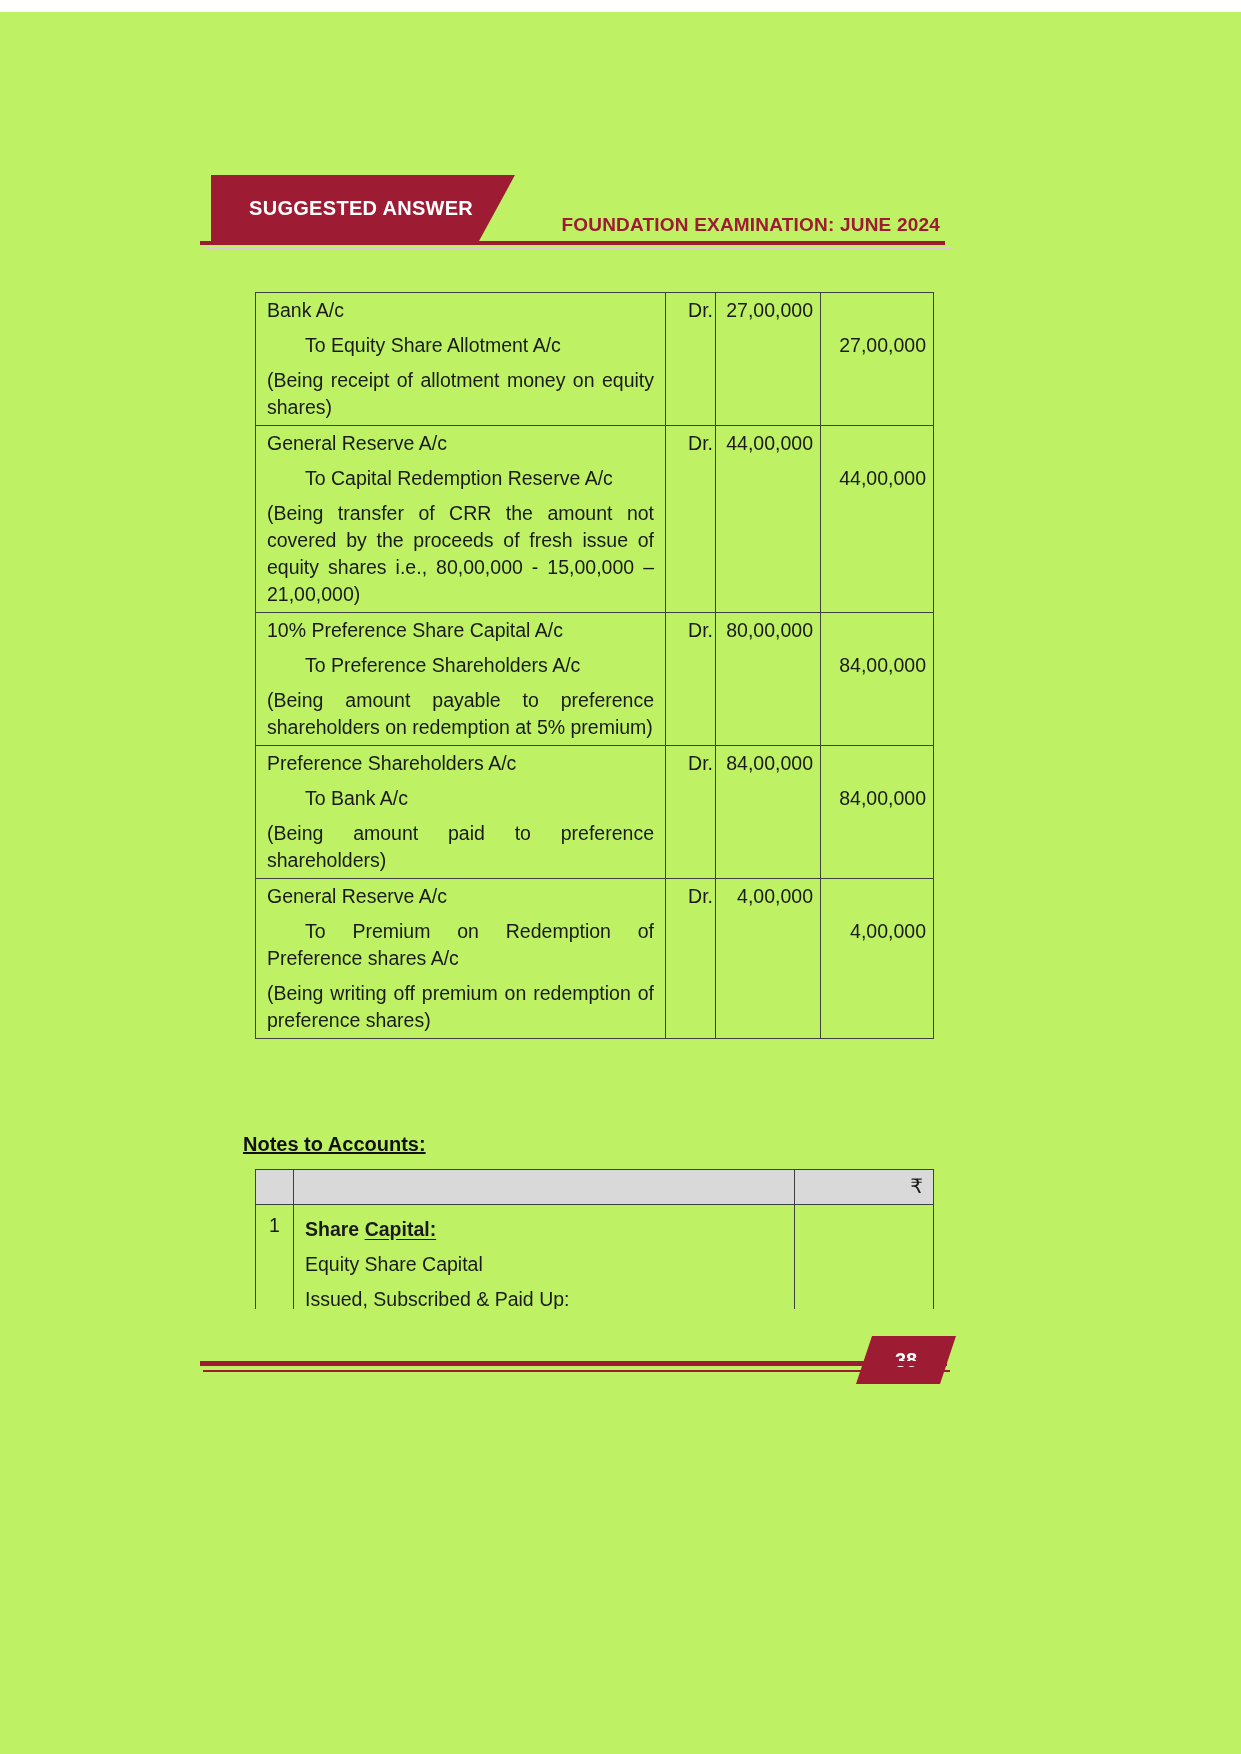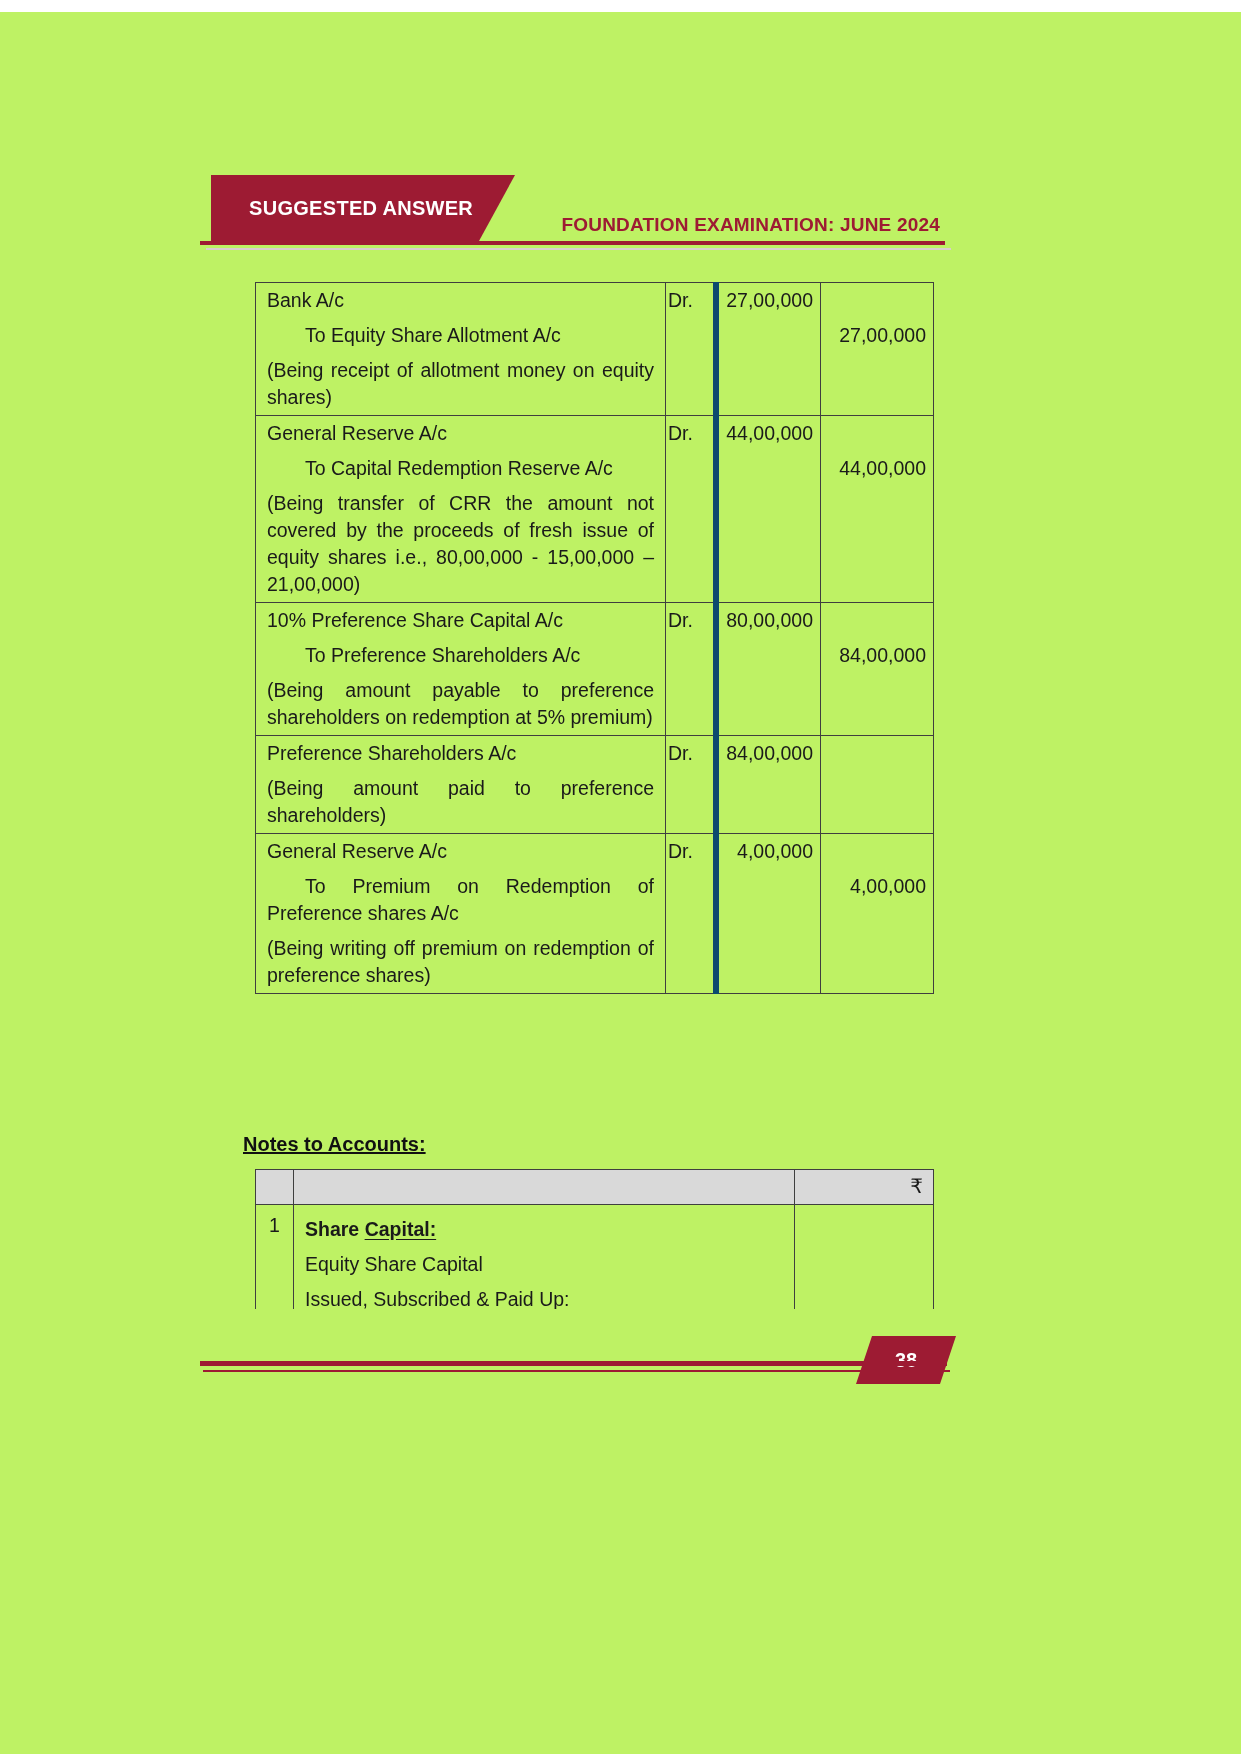--- a/index.html
+++ b/index.html
@@ -22,29 +22,29 @@
   }
   .exam-title {
     position:absolute; top:202px; left:500px; width:440px; text-align:right;
     font-size:19px; font-weight:bold; color:#9d1b33; letter-spacing:.2px;
   }
   .header-rule { position:absolute; top:229px; left:200px; width:745px; height:4px; background:#9d1b33; }
   .header-rule-shadow { position:absolute; top:236px; left:206px; width:745px; height:2px; background:#d9cdd0; }
 
   
   table.journal {
-    position:absolute; left:255px; top:270px; width:678px;
+    position:absolute; left:255px; top:280px; width:678px;
     border-collapse:collapse; table-layout:fixed;
     font-size:19.5px; border:1px solid #3f3f3f;
   }
   col.w-part { width:410px; } col.w-dr { width:50px; }
   col.w-debit { width:105px; } col.w-credit { width:113px; }
   .journal td { vertical-align:top; line-height:27px; padding:4px 7px; }
   .journal td.c-part { border-right:1px solid #3f3f3f; padding:4px 11px; }
-  .journal td.c-dr { border-right:6px solid #0c4a6e; text-align:left; padding:4px 2px; }
+  .journal td.c-dr { border-right:1px solid #0c4a6e; text-align:right; padding:4px 2px; }
   .journal td.c-debit { border-right:1px solid #3f3f3f; text-align:right; padding:4px 7px 4px 2px; }
   .journal td.c-credit { text-align:right; padding:4px 7px 4px 2px; }
   .journal tr.entry-start td { border-top:1px solid #3f3f3f; }
   .acct-line, .narration { text-align:justify; }
   .to-line { text-indent:38px; text-align:justify; }
 
   
   .notes-heading {
     position:absolute; left:243px; top:1121px;
     font-size:20px; font-weight:bold; color:#111111;text-decoration:underline;
@@ -166,20 +166,28 @@
           <td class="c-debit"></td>
           <td class="c-credit"></td>
         </tr>
         <tr class="entry-start">
           <td class="c-part">
             <div class="acct-line">Preference Shareholders A/c</div>
           </td>
           <td class="c-dr">Dr.</td>
           <td class="c-debit">84,00,000</td>
           <td class="c-credit"></td>
+        </tr>
+        <tr>
+          <td class="c-part">
+            <div class="to-line">To Bank A/c</div>
+          </td>
+          <td class="c-dr"></td>
+          <td class="c-debit"></td>
+          <td class="c-credit">84,00,000</td>
         </tr>
         <tr>
           <td class="c-part">
             <div class="narration">(Being amount paid to preference shareholders)</div>
           </td>
           <td class="c-dr"></td>
           <td class="c-debit"></td>
           <td class="c-credit"></td>
         </tr>
         <tr class="entry-start">

